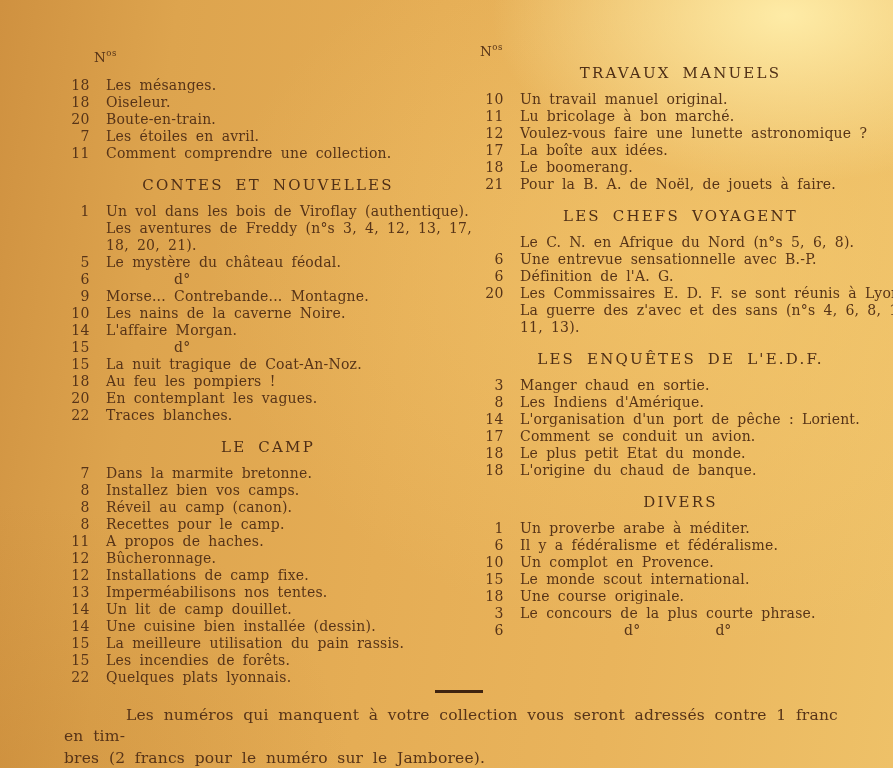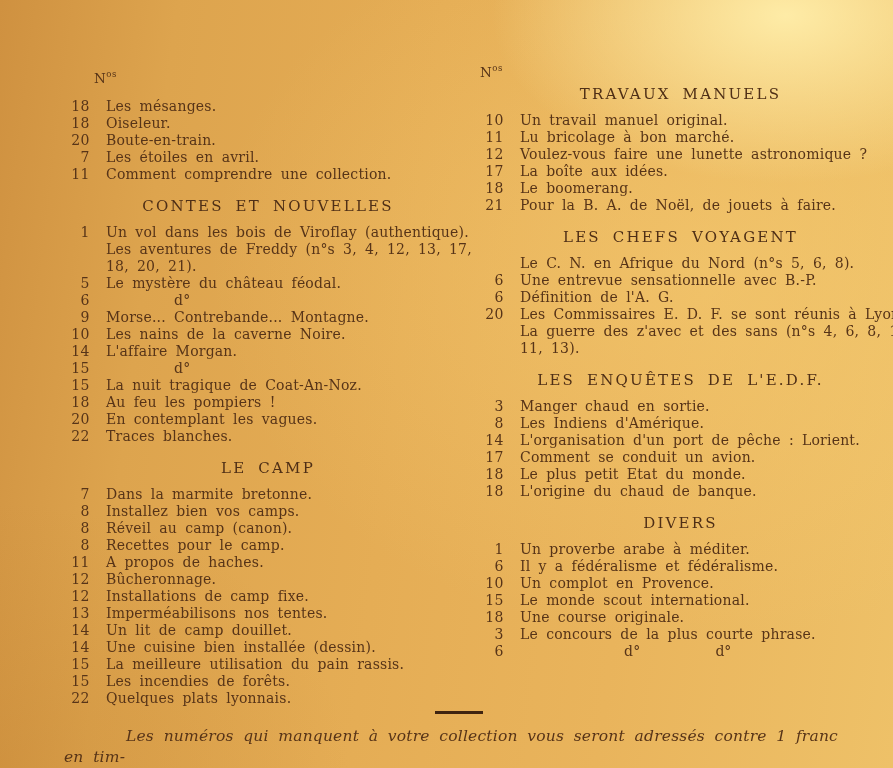--- a/index.html
+++ b/index.html
@@ -6,21 +6,21 @@
   body {
     width:893px; height:768px; overflow:hidden; position:relative;
     font-family:"DejaVu Serif","Liberation Serif",serif;
     color:#573418;
     background:
       radial-gradient(ellipse 420px 240px at 88% 2%, rgba(255,238,170,0.95) 0%, rgba(255,238,170,0) 70%),
       radial-gradient(ellipse 650px 500px at 78% 35%, rgba(248,208,118,0.45) 0%, rgba(248,208,118,0) 75%),
       radial-gradient(ellipse 500px 380px at 0% 100%, rgba(190,125,45,0.30) 0%, rgba(190,125,45,0) 70%),
       linear-gradient(97deg,#cf9140 0%,#dda44e 18%,#e5ad55 45%,#e9b45c 70%,#eec168 100%);
   }
-  .content { display:flex; padding:69px 0 0 64px; }
+  .content { display:flex; padding:48px 0 0 64px; }
   .col { position:relative; }
   .col-left  { width:408px; }
   .col-right { width:405px; margin-left:6px; }
 
   .nos-label { font-size:13.5px; letter-spacing:0.5px; }
   .col-left  .nos-label { margin:0 0 12px 30px; }
   .col-right .nos-label { position:absolute; top:-6px; left:2px; }
   .nos-label sup { font-size:8.5px; letter-spacing:0.5px; }
 
   .section-title {
@@ -40,21 +40,21 @@
   .footer { margin-top:4px; }
   .short-rule {
     width:48px; height:3px; background:#3f2410;
     margin:0 auto; transform:translateX(12px);
   }
   .note {
     margin:12px 28px 0 64px; font-size:15.5px; line-height:21.5px;
     word-spacing:4.5px; letter-spacing:0.2px;
   }
   .note span { display:block; }
-  .note .note-line1 { text-indent:62px;font-style:italic; }
+  .note .note-line1 { text-indent:62px; }
 </style>
 </head>
 <body>
 
 <div class="content">
   <div class="col col-left">
     <div class="nos-label"><span>N</span><sup>os</sup></div>
     <div id="left-sections">
         <div class="row">
           <span class="num">18</span>

